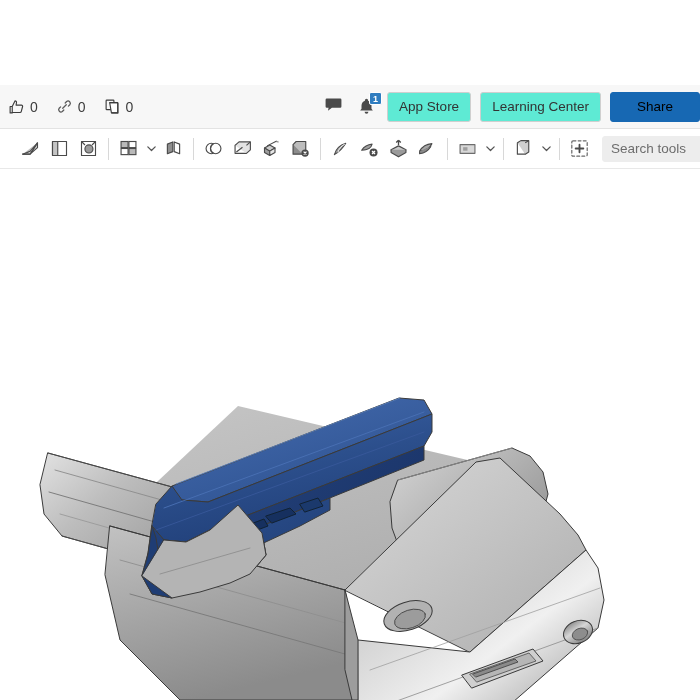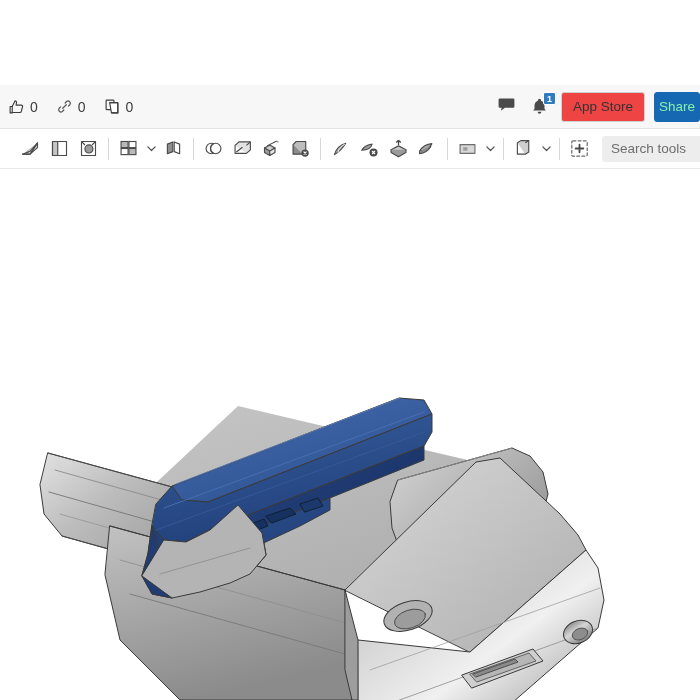--- a/index.html
+++ b/index.html
@@ -40,28 +40,28 @@
     position: absolute; top: -2px; right: -4px;
     background: #2f7dc0; color: #fff;
     font-size: 9px; line-height: 12px;
     min-width: 13px; height: 13px;
     border-radius: 2px; text-align: center;
     padding: 0 2px; font-weight: bold;
     border: 1px solid #ffffff;
   }
   .hdr-btn {
     height: 30px; padding: 0 11px;
-    background: #ef4444; border: 1px solid #cfcfcf; border-radius: 3px;
+    background: #5eead4; border: 1px solid #cfcfcf; border-radius: 3px;
     font-size: 13.5px; color: #333; cursor: pointer; white-space: nowrap;
     display: flex; align-items: center;
     font-family: "Liberation Sans", sans-serif;
   }
   .hdr-btn.primary {
-    background: #1768b3; border-color: #1768b3; color: #86efac;
-    padding: 0 4px; font-weight: normal;
+    background: #1768b3; border-color: #1768b3; color: #000000;
+    padding: 0 26px; font-weight: normal;
   }
 
   
   .tool-bar {
     position: absolute; left: 0; top: 129px; width: 700px; height: 40px;
     background: #ffffff; border-bottom: 1px solid #e8e8e8;
     display: flex; align-items: center; padding-left: 16px;
   }
   .tool {
     width: 29px; height: 34px; display: flex; align-items: center; justify-content: center;
@@ -144,20 +144,21 @@
         <span class="bell-wrap">
           <svg width="19" height="19" viewBox="0 0 24 24" fill="#4a4a4a">
             <path d="M12 2.2a2 2 0 0 1 2 2v.6c2.6.8 4.3 3.2 4.3 6v4l1.7 2.2H4l1.7-2.2v-4c0-2.8 1.7-5.2 4.3-6v-.6a2 2 0 0 1 2-2z"></path>
             <path d="M9.6 18.6h4.8a2.4 2.4 0 0 1-4.8 0z"></path>
           </svg>
           <span class="badge">1</span>
         </span>
       </div>
 
       <button class="hdr-btn">App Store</button>
+      <button class="hdr-btn">Learning Center</button>
       <button class="hdr-btn primary">Share</button>
     </div>
   </div>
 
   <div class="tool-bar">
 
     <div class="tool">
       <svg width="21" height="21" viewBox="0 0 24 24" fill="none" stroke="#4a4a4a" stroke-width="1.3" stroke-linejoin="round">
         <path d="M3 18.5h8.5L20 5.5v5.5L11.5 18.5z" fill="#d4d4d4"></path>
         <path d="M3 18.5L11.5 18.5 20 5.5"></path>

